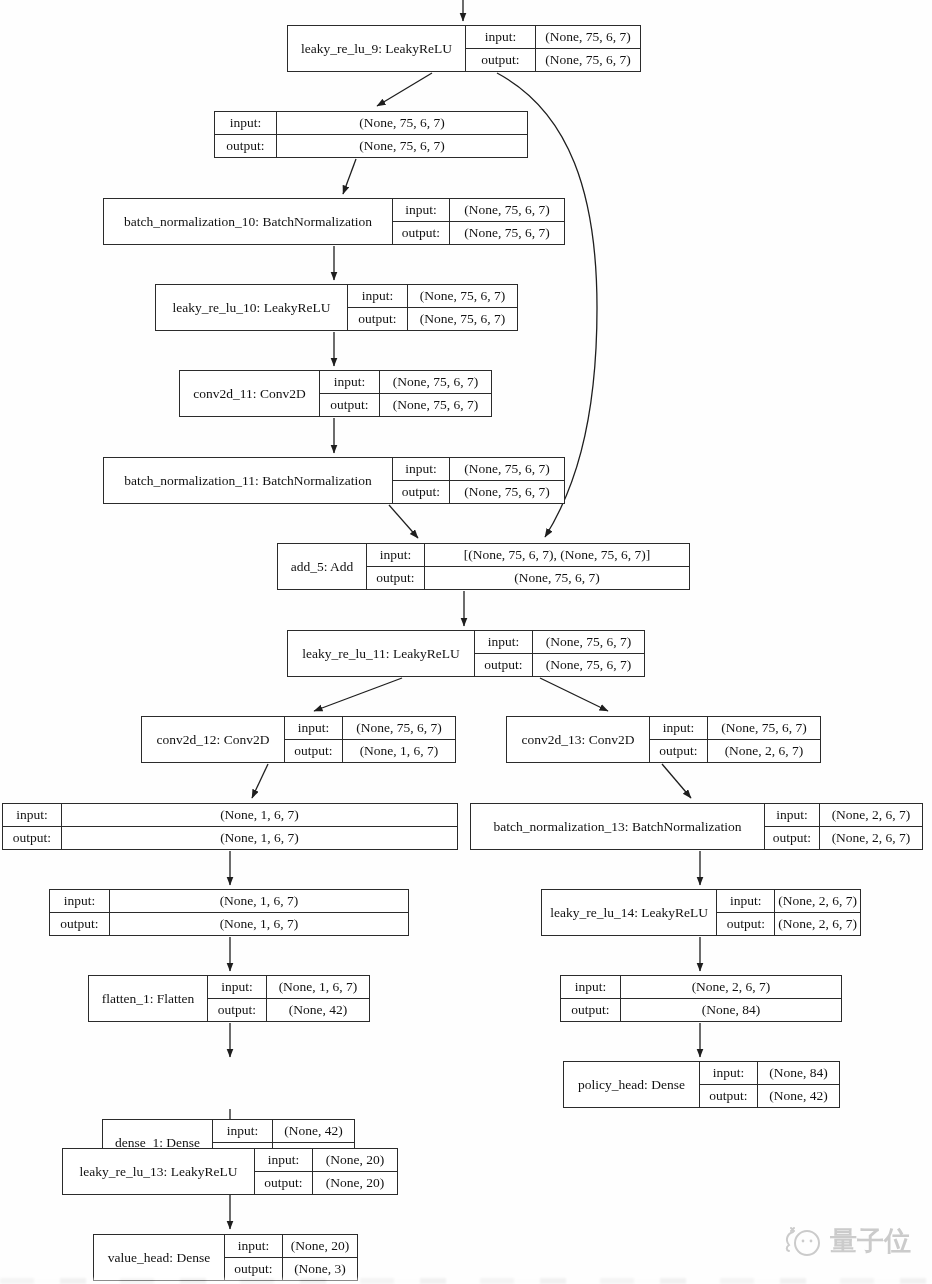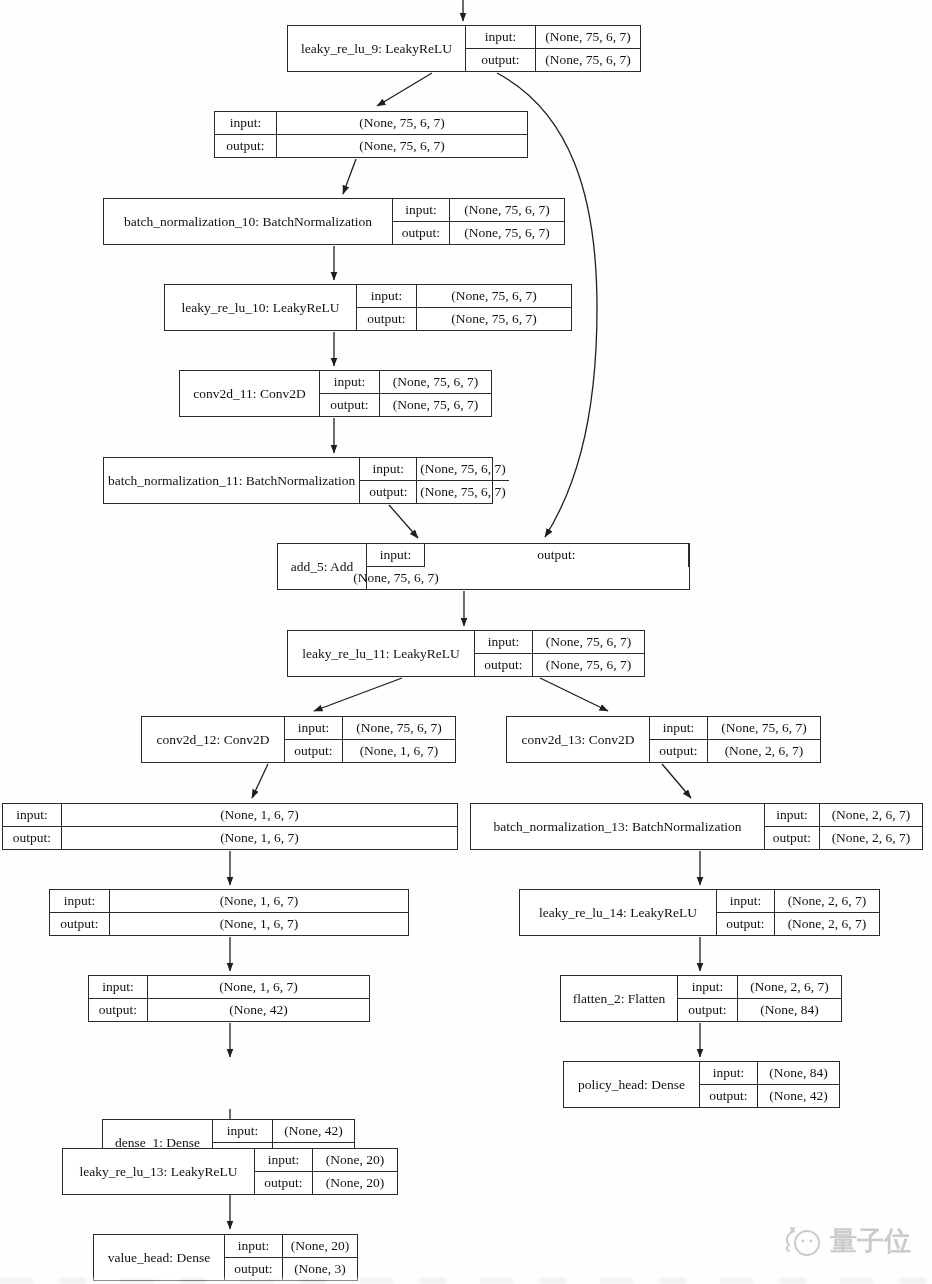--- a/index.html
+++ b/index.html
@@ -89,54 +89,55 @@
   <div class="node" style="left:103px;top:198px;width:462px">
     <div class="ncell" style="width:289px">batch_normalization_10: BatchNormalization</div>
     <div class="io" style="--lw:57px">
       <div class="io-label bb">input:</div>
       <div class="io-value bb">(None, 75, 6, 7)</div>
       <div class="io-label">output:</div>
       <div class="io-value">(None, 75, 6, 7)</div>
     </div>
   </div>
 
-  <div class="node" style="left:164px;top:284px;width:408px">
+  <div class="node" style="left:155px;top:284px;width:363px">
     <div class="ncell" style="width:192px">leaky_re_lu_10: LeakyReLU</div>
     <div class="io" style="--lw:60px">
       <div class="io-label bb">input:</div>
       <div class="io-value bb">(None, 75, 6, 7)</div>
       <div class="io-label">output:</div>
       <div class="io-value">(None, 75, 6, 7)</div>
     </div>
   </div>
 
   <div class="node" style="left:179px;top:370px;width:313px">
     <div class="ncell" style="width:140px">conv2d_11: Conv2D</div>
     <div class="io" style="--lw:60px">
       <div class="io-label bb">input:</div>
       <div class="io-value bb">(None, 75, 6, 7)</div>
       <div class="io-label">output:</div>
       <div class="io-value">(None, 75, 6, 7)</div>
     </div>
   </div>
 
-  <div class="node" style="left:103px;top:457px;width:390px">
+  <div class="node" style="left:103px;top:457px;width:462px">
     <div class="ncell" style="width:289px">batch_normalization_11: BatchNormalization</div>
     <div class="io" style="--lw:57px">
       <div class="io-label bb">input:</div>
       <div class="io-value bb">(None, 75, 6, 7)</div>
       <div class="io-label">output:</div>
       <div class="io-value">(None, 75, 6, 7)</div>
     </div>
   </div>
 
   <div class="node" style="left:277px;top:543px;width:413px">
     <div class="ncell" style="width:89px">add_5: Add</div>
     <div class="io" style="--lw:58px">
       <div class="io-label bb">input:</div>
+      <div class="io-value bb">[(None, 75, 6, 7), (None, 75, 6, 7)]</div>
       <div class="io-label">output:</div>
       <div class="io-value">(None, 75, 6, 7)</div>
     </div>
   </div>
 
   <div class="node" style="left:287px;top:630px;width:358px">
     <div class="ncell" style="width:187px">leaky_re_lu_11: LeakyReLU</div>
     <div class="io" style="--lw:58px">
       <div class="io-label bb">input:</div>
       <div class="io-value bb">(None, 75, 6, 7)</div>
@@ -186,41 +187,41 @@
 
   <div class="node" style="left:49px;top:889px;width:360px">
     <div class="io" style="--lw:60px">
       <div class="io-label bb">input:</div>
       <div class="io-value bb">(None, 1, 6, 7)</div>
       <div class="io-label">output:</div>
       <div class="io-value">(None, 1, 6, 7)</div>
     </div>
   </div>
 
-  <div class="node" style="left:519px;top:889px;width:361px">
+  <div class="node" style="left:541px;top:889px;width:320px">
     <div class="ncell" style="width:197px">leaky_re_lu_14: LeakyReLU</div>
     <div class="io" style="--lw:58px">
       <div class="io-label bb">input:</div>
       <div class="io-value bb">(None, 2, 6, 7)</div>
       <div class="io-label">output:</div>
       <div class="io-value">(None, 2, 6, 7)</div>
     </div>
   </div>
 
   <div class="node" style="left:88px;top:975px;width:282px">
+    <div class="ncell" style="width:119px">flatten_1: Flatten</div>
     <div class="io" style="--lw:59px">
       <div class="io-label bb">input:</div>
       <div class="io-value bb">(None, 1, 6, 7)</div>
       <div class="io-label">output:</div>
       <div class="io-value">(None, 42)</div>
     </div>
   </div>
 
   <div class="node" style="left:560px;top:975px;width:282px">
-    <div class="ncell" style="width:117px">flatten_2: Flatten</div>
     <div class="io" style="--lw:60px">
       <div class="io-label bb">input:</div>
       <div class="io-value bb">(None, 2, 6, 7)</div>
       <div class="io-label">output:</div>
       <div class="io-value">(None, 84)</div>
     </div>
   </div>
 
   <div class="node" style="left:102px;top:1119px;width:253px">
     <div class="ncell" style="width:110px">dense_1: Dense</div>

